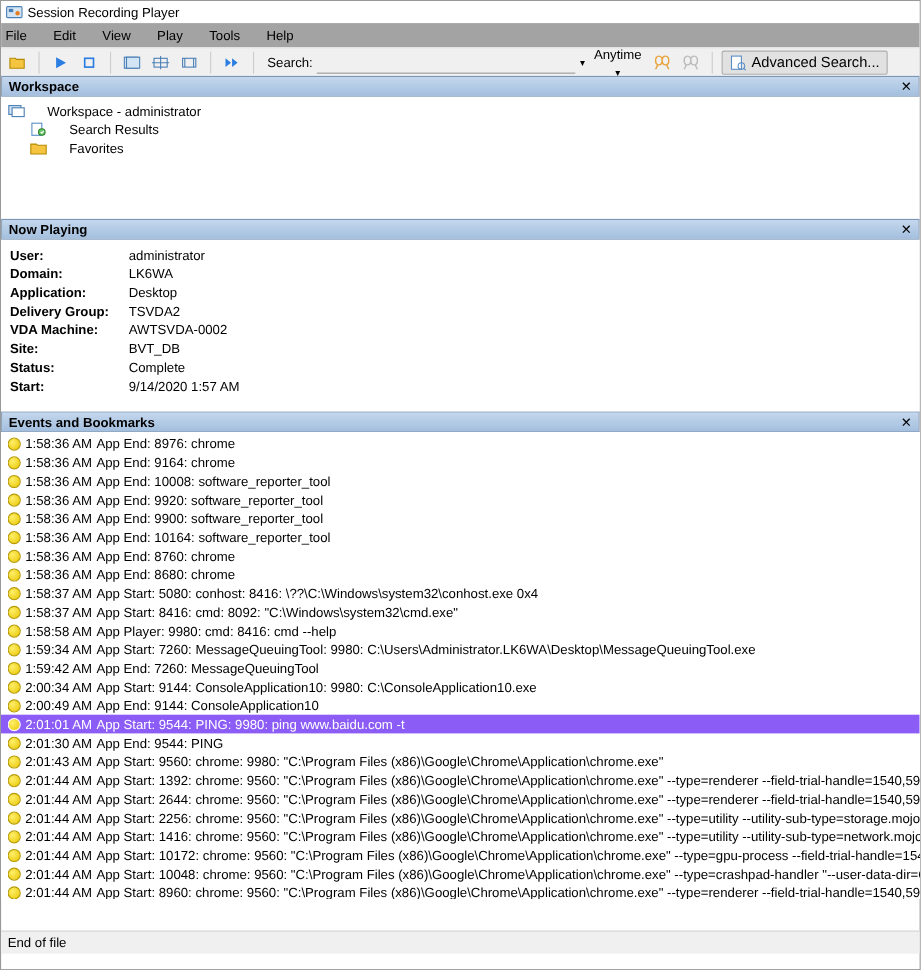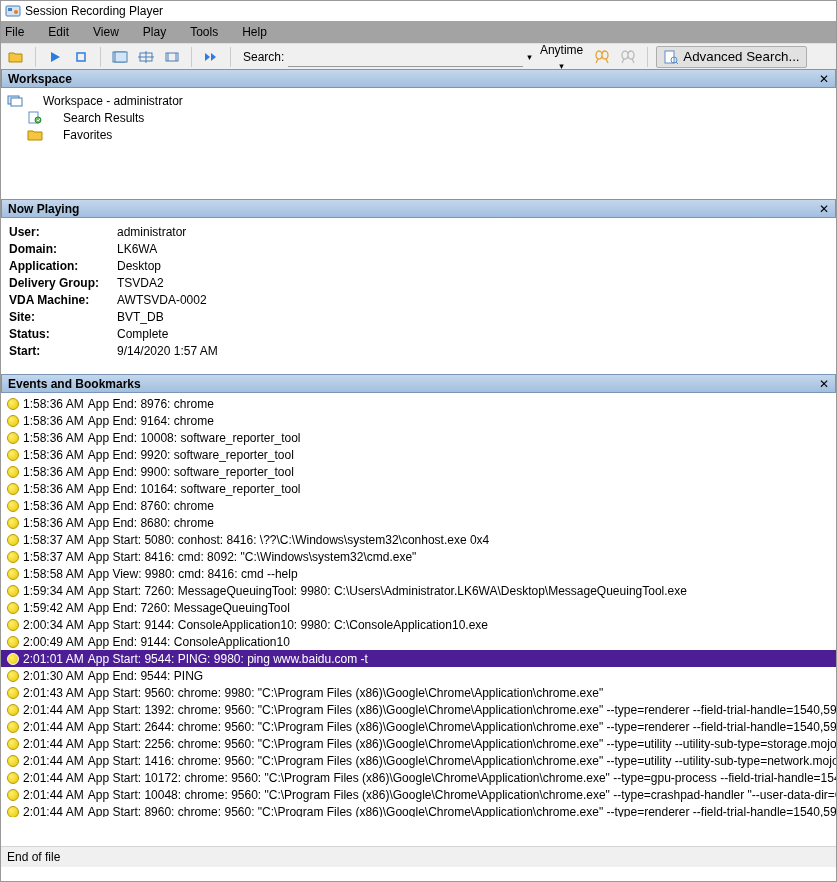--- a/index.html
+++ b/index.html
@@ -20,21 +20,21 @@
   .panel-header .close-x { font-weight: normal; cursor: default; font-family: Arial; }
   .workspace-body { height: 111px; background: #fff; padding: 4px 6px; overflow: auto; }
   .tree-row { display: flex; align-items: center; gap: 20px; height: 17px; white-space: nowrap; }
   .tree-row.indent1 { padding-left: 20px; }
   .tree-ico { width: 16px; height: 14px; flex-shrink: 0; }
   .nowplaying-body { height: 156px; background: #fff; overflow-y: scroll; padding: 6px 8px; position: relative; }
   .np-row { display: flex; line-height: 17px; }
   .np-label { width: 108px; font-weight: bold; }
   .events-body { height: 424px; background: #fff; overflow-y: scroll; overflow-x: hidden; padding: 2px 0; }
   .ev-row { display: flex; align-items: center; gap: 4px; height: 17px; padding: 0 6px; white-space: nowrap; }
-  .ev-row.sel { background: #4c1d95; color: #fff; }
+  .ev-row.sel { background: #8b5cf6; color: #fff; }
   .ev-dot { width: 12px; height: 12px; flex-shrink: 0; border-radius: 50%; background: radial-gradient(circle at 35% 35%, #ffef6a, #e8c500); border: 1px solid #b59900; }
   .ev-row.sel .ev-dot { background: radial-gradient(circle at 35% 35%, #ffef6a, #e8c500); border-color: #fff; }
   .statusbar { height: 21px; background: #f0f0f0; border-top: 1px solid #d4d4d4; display: flex; align-items: center; padding: 0 6px; margin-top: 29px; }
   svg { display: block; }
   
 </style>
 </head>
 <body>
 
 <div class="titlebar">
@@ -255,21 +255,21 @@
       <span> App Start: 5080: conhost: 8416: \??\C:\Windows\system32\conhost.exe 0x4</span>
     </div>
     <div class="ev-row">
       <span class="ev-dot"></span>
       <span>1:58:37 AM</span>
       <span> App Start: 8416: cmd: 8092: "C:\Windows\system32\cmd.exe"</span>
     </div>
     <div class="ev-row">
       <span class="ev-dot"></span>
       <span>1:58:58 AM</span>
-      <span> App View: 9980: cmd: 8416: cmd  --help</span>
+      <span> App Player: 9980: cmd: 8416: cmd  --help</span>
     </div>
     <div class="ev-row">
       <span class="ev-dot"></span>
       <span>1:59:34 AM</span>
       <span>  App Start: 7260: MessageQueuingTool:  9980: C:\Users\Administrator.LK6WA\Desktop\MessageQueuingTool.exe</span>
     </div>
     <div class="ev-row">
       <span class="ev-dot"></span>
       <span>1:59:42 AM</span>
       <span> App End: 7260: MessageQueuingTool</span>

